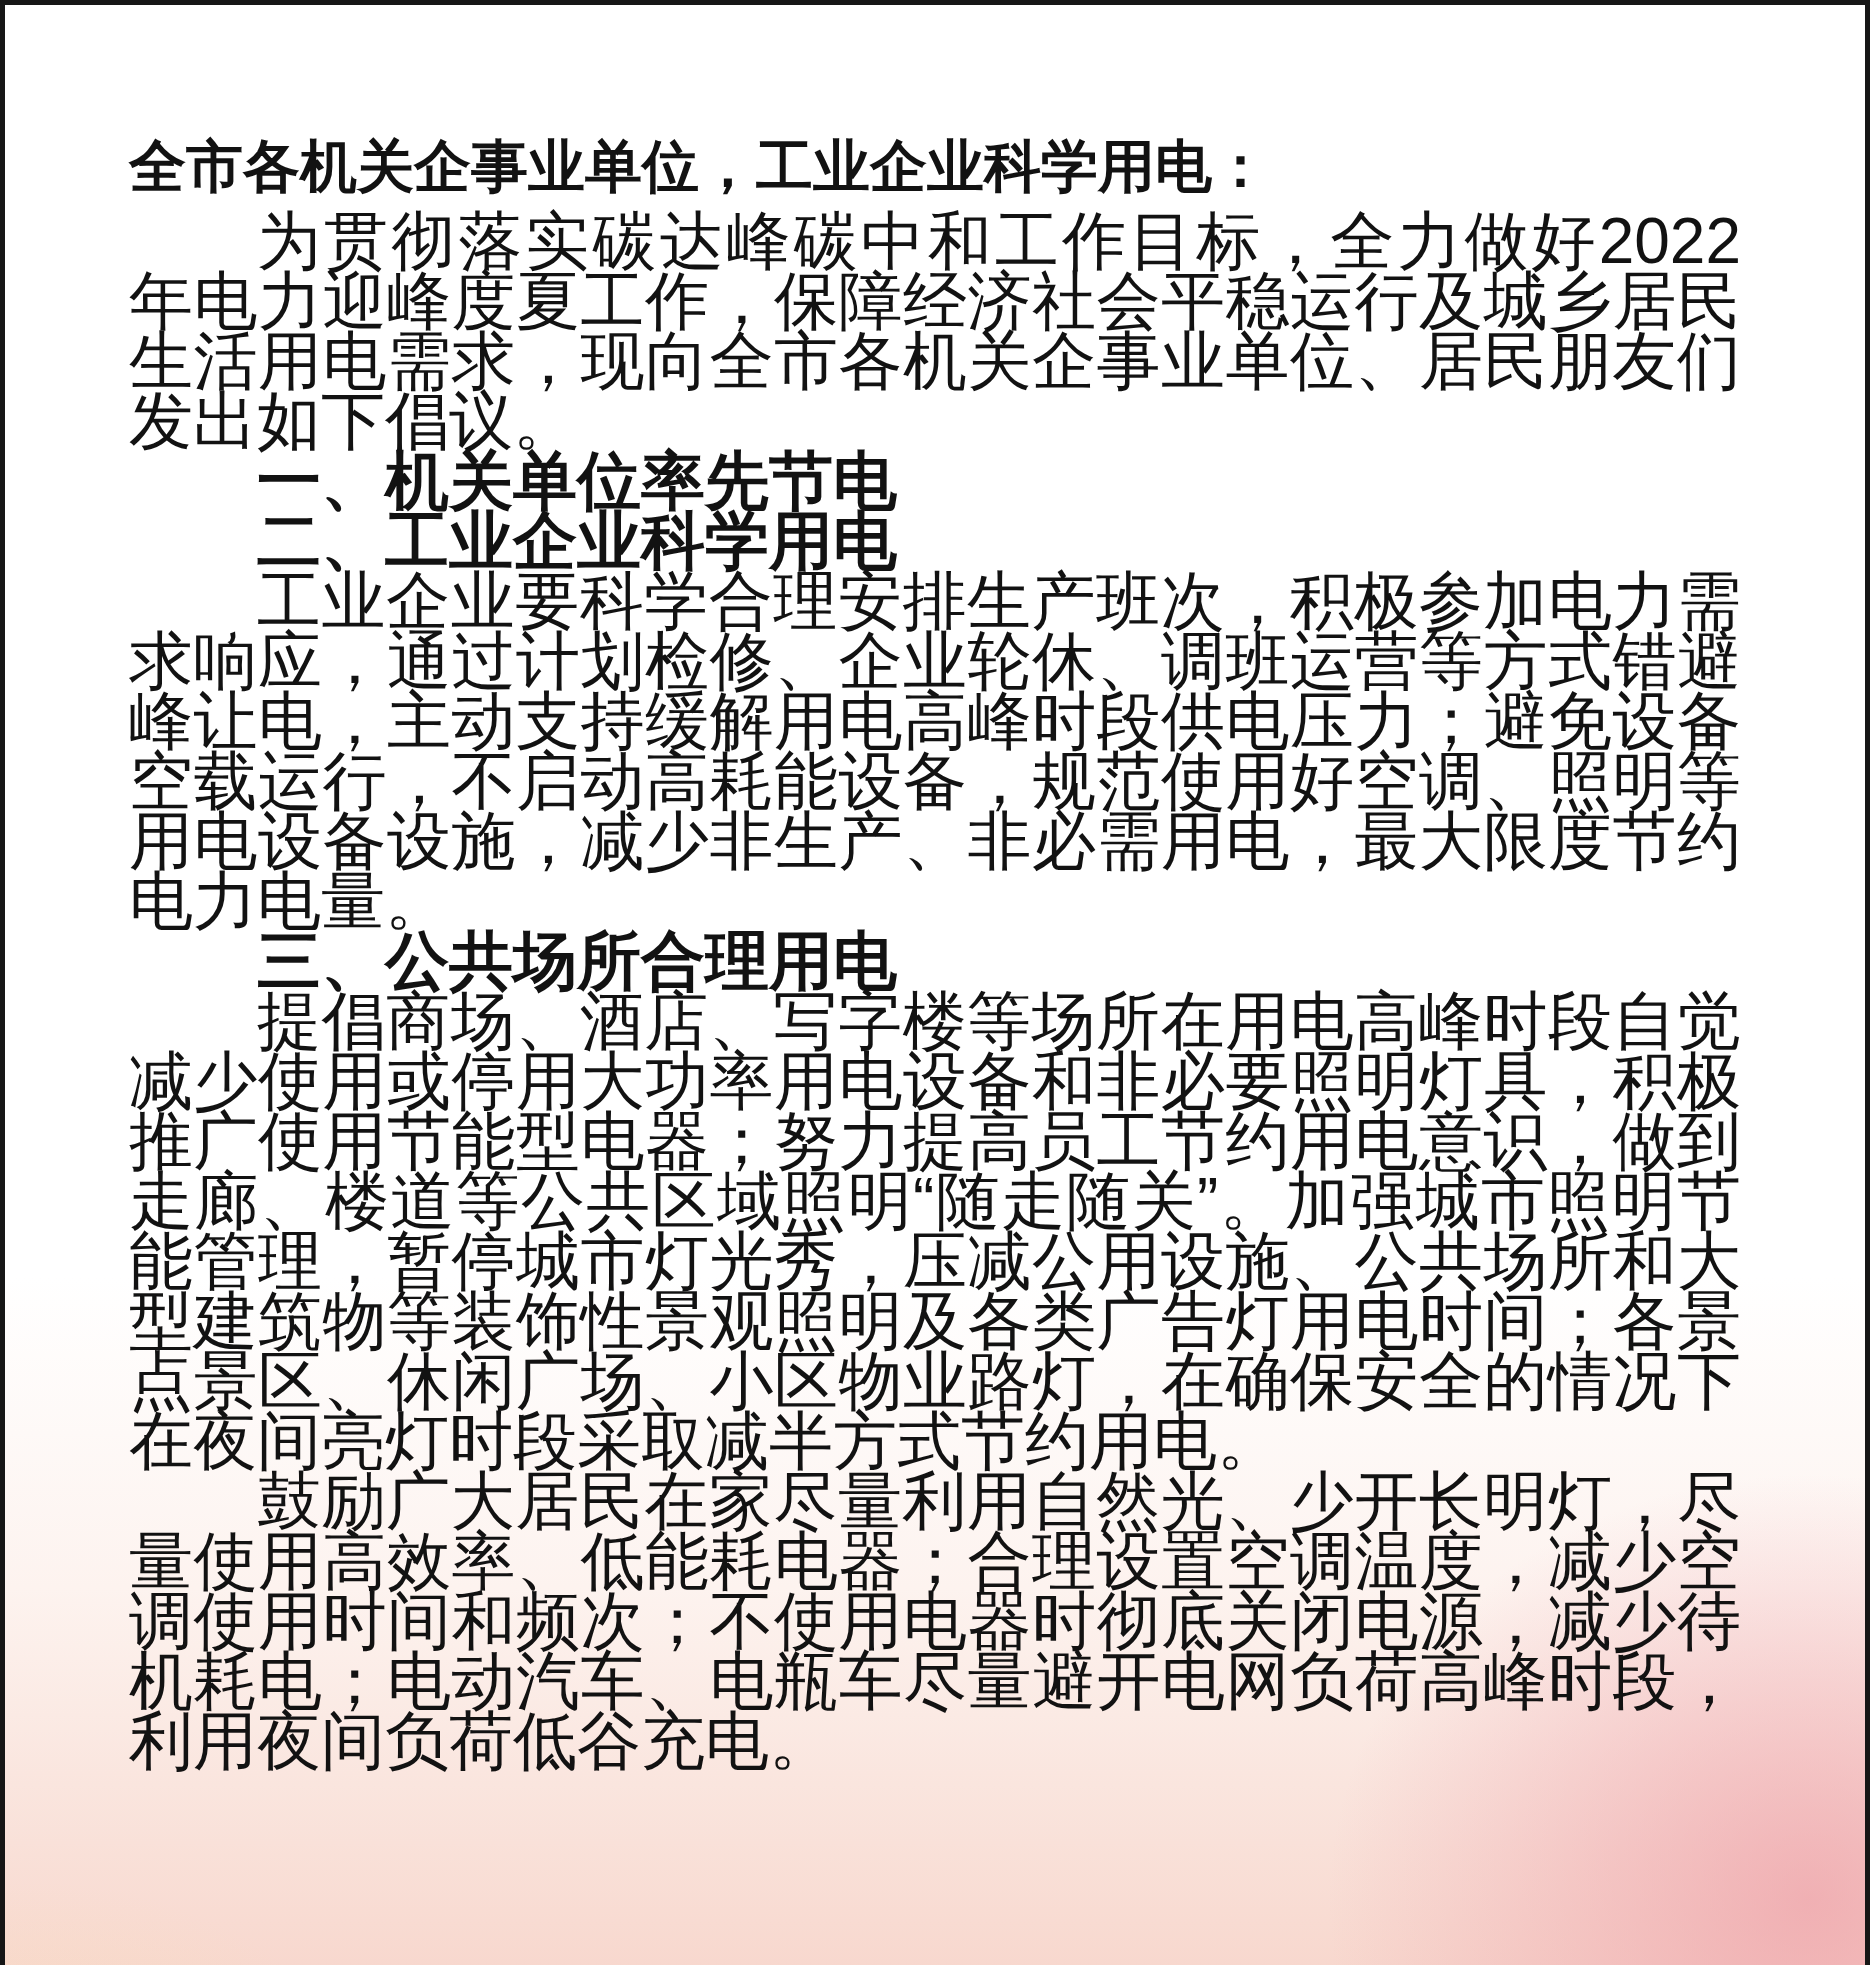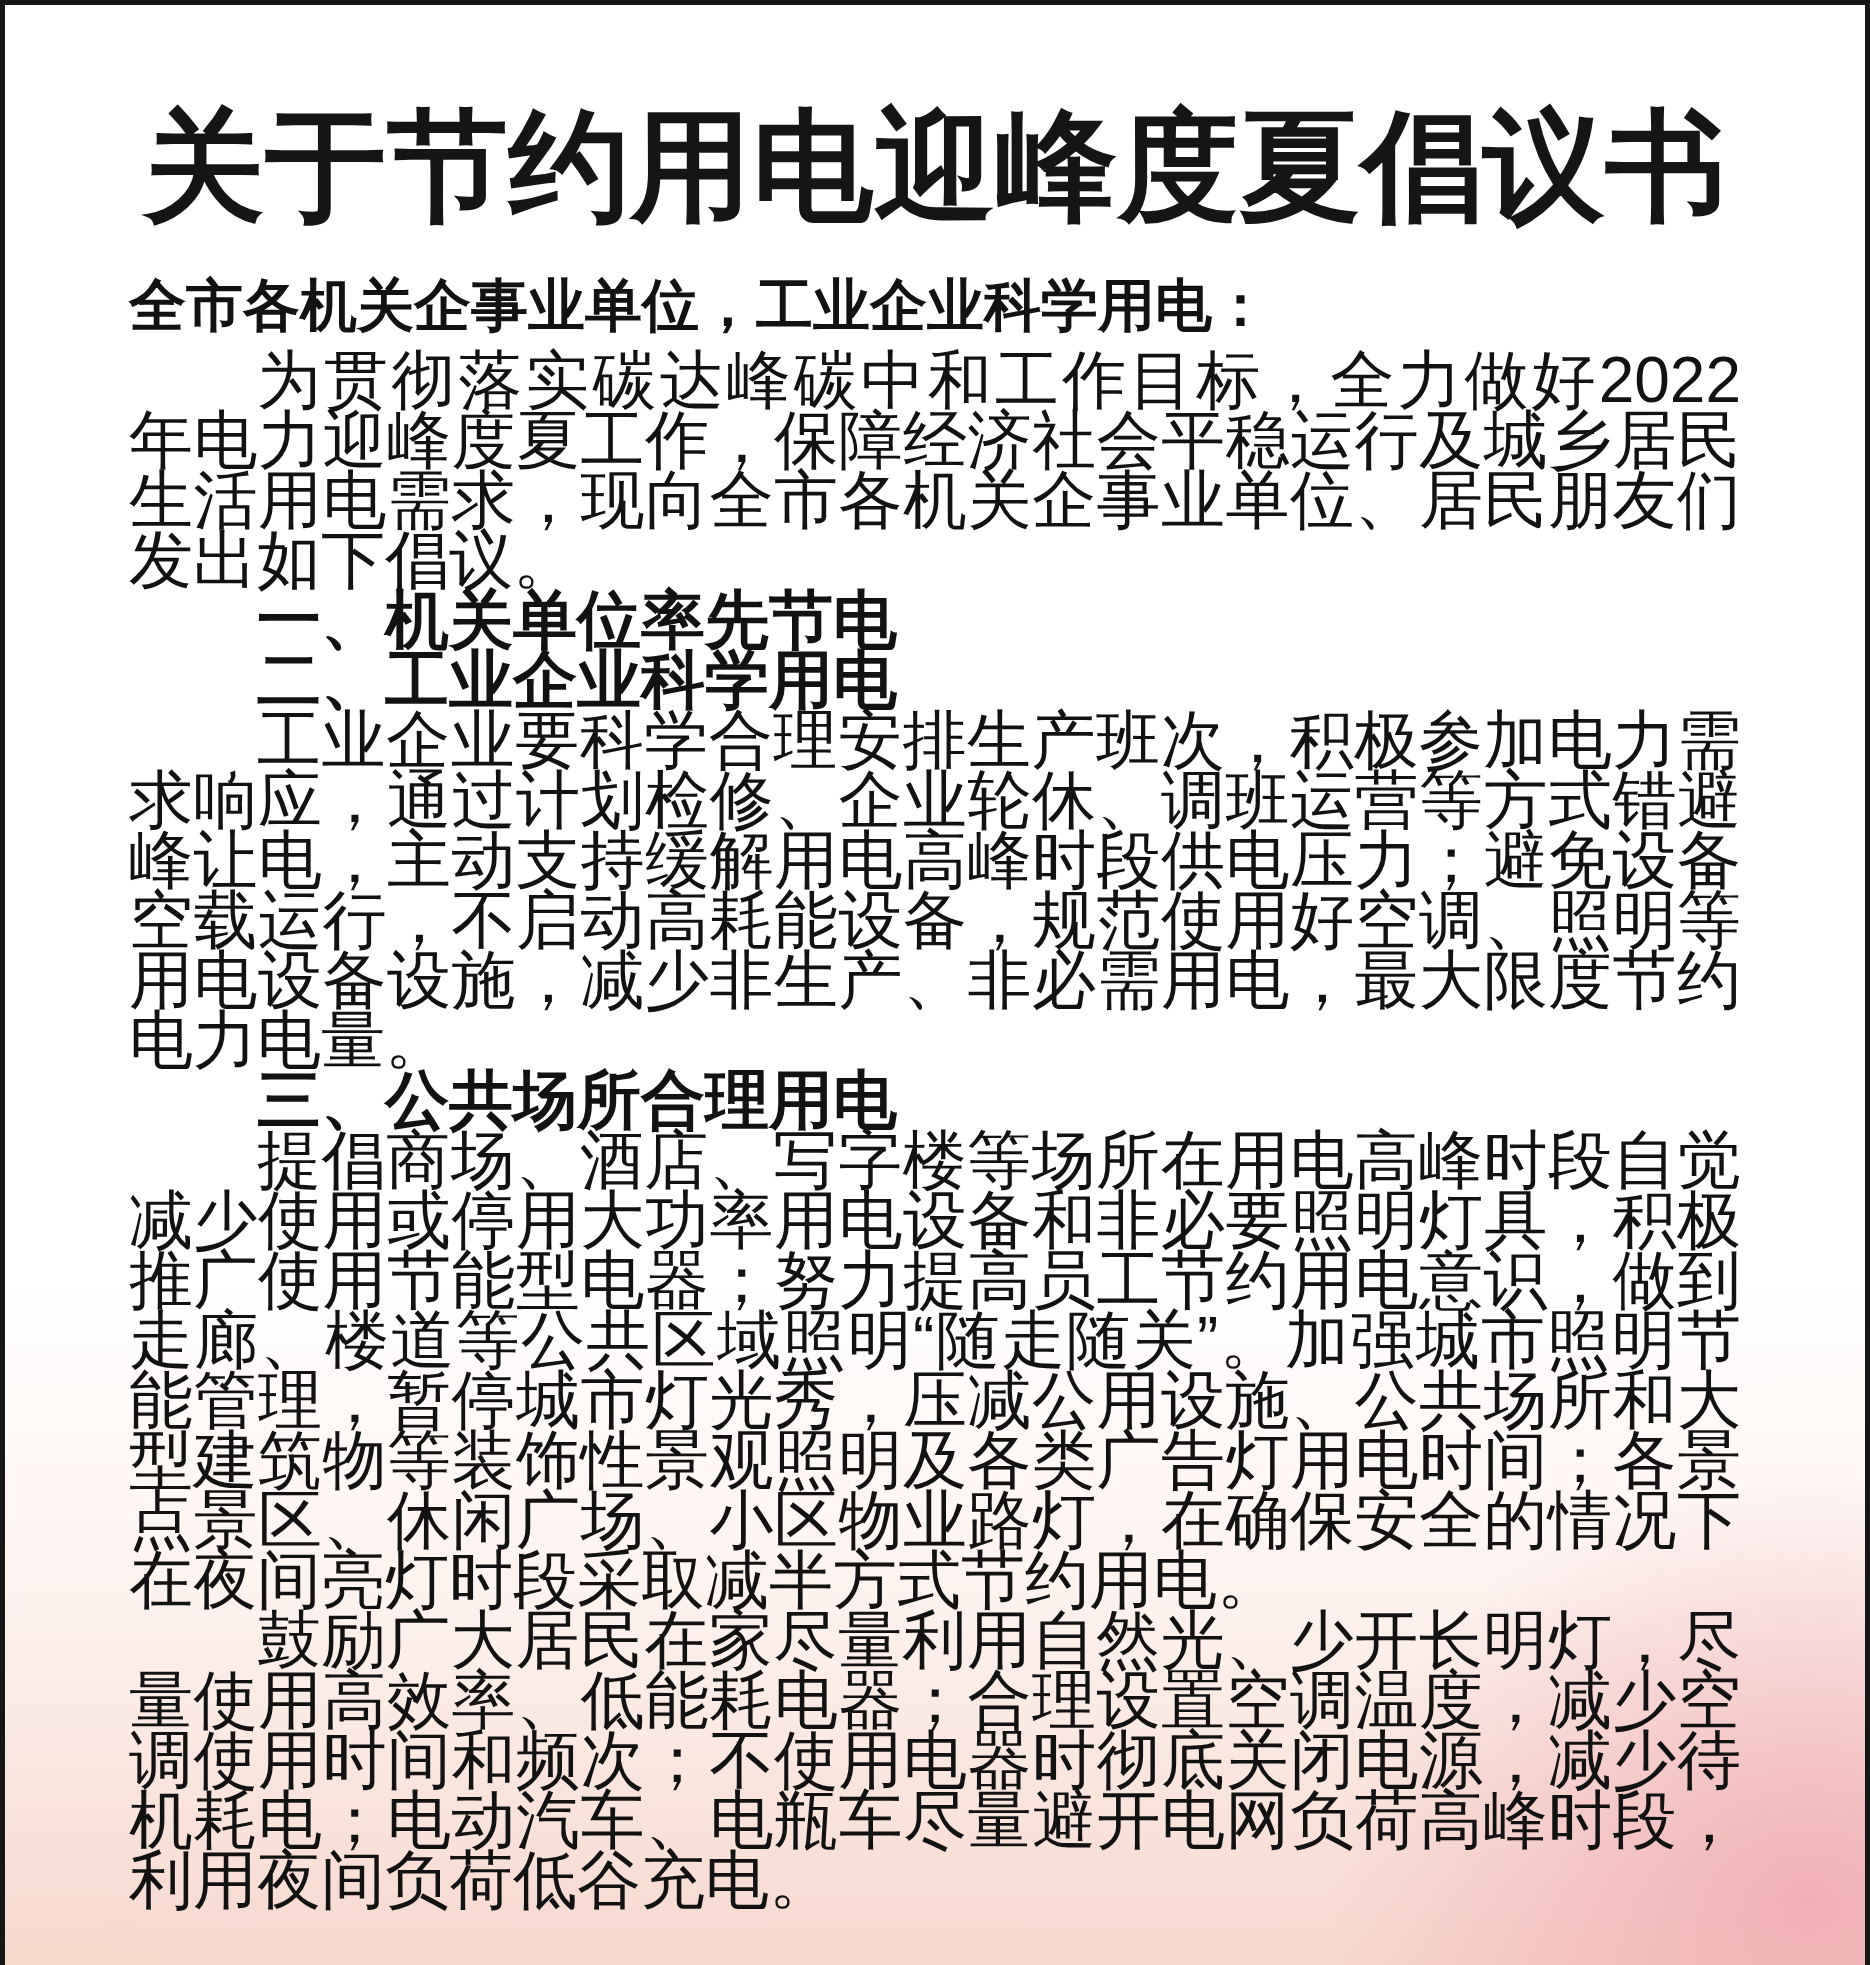--- a/index.html
+++ b/index.html
@@ -59,21 +59,20 @@
     font-weight: 800;
     text-align: center;
   }
 </style>
 </head>
 <body>
 
 <div class="poster">
 
   <div class="content">
-    <h1 class="title">关于节约用电迎峰度夏倡议书</h1>
 
     <p class="salutation">全市各机关企事业单位，工业企业科学用电：</p>
 
     <p class="para">为贯彻落实碳达峰碳中和工作目标，全力做好2022年电力迎峰度夏工作，保障经济社会平稳运行及城乡居民生活用电需求，现向全市各机关企事业单位、居民朋友们发出如下倡议。</p>
 
     <p class="sec-heading">一、机关单位率先节电</p>
 
     <p class="sec-heading">二、工业企业科学用电</p>
     <p class="para">工业企业要科学合理安排生产班次，积极参加电力需求响应，通过计划检修、企业轮休、调班运营等方式错避峰让电，主动支持缓解用电高峰时段供电压力；避免设备空载运行，不启动高耗能设备，规范使用好空调、照明等用电设备设施，减少非生产、非必需用电，最大限度节约电力电量。</p>
 

